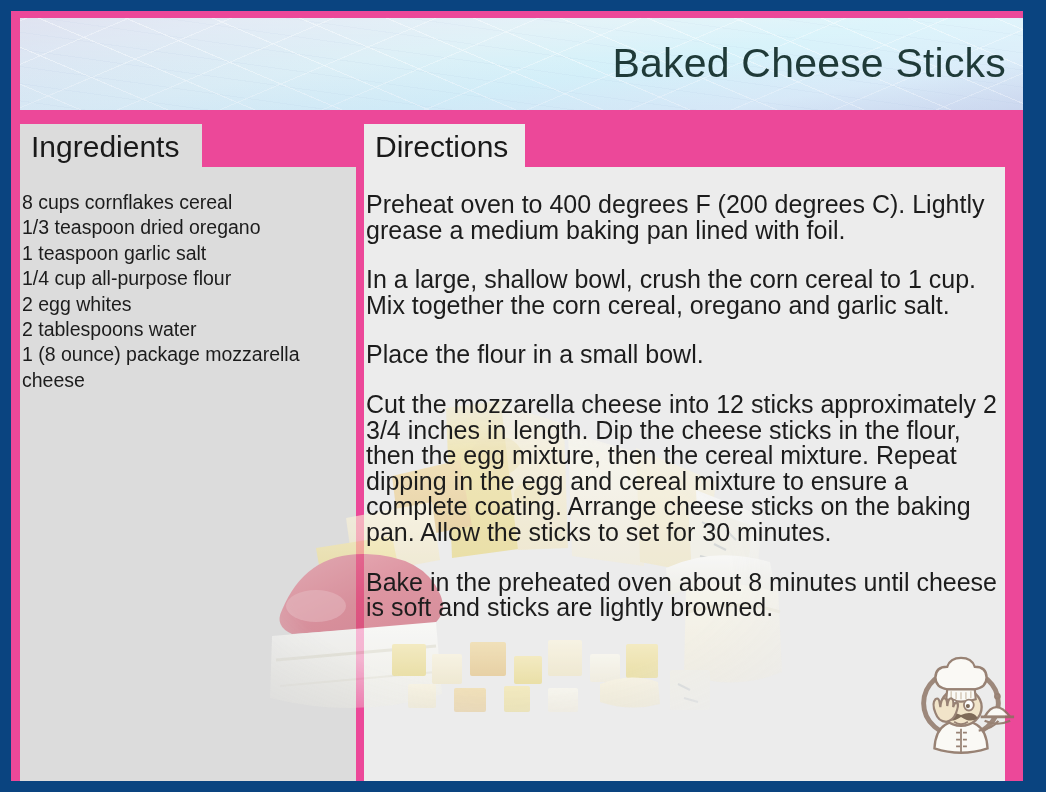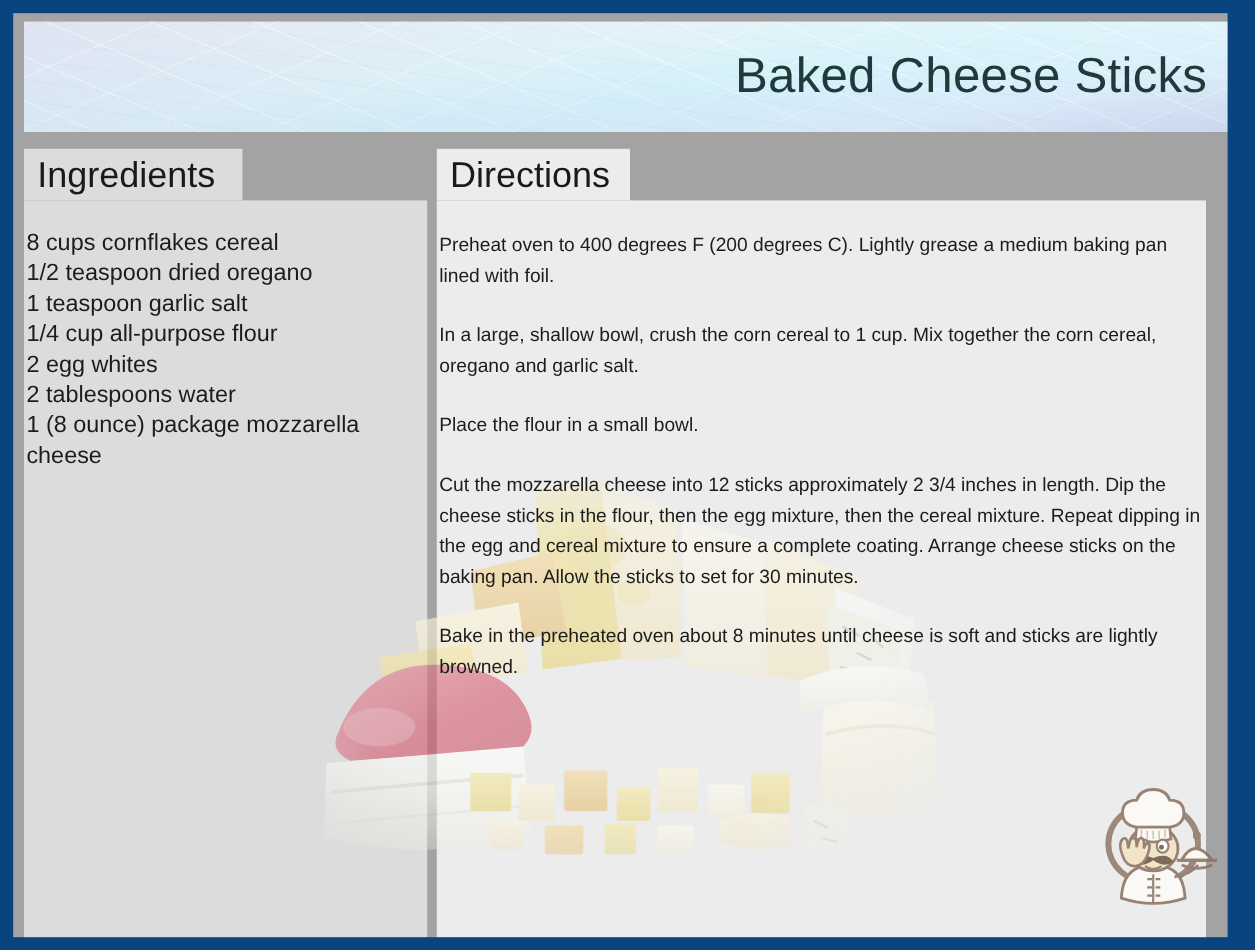--- a/index.html
+++ b/index.html
@@ -8,21 +8,21 @@
     background: #ffffff;
   }
   body {
     font-family: "Liberation Sans", sans-serif;
   }
   #slide {
     position: relative;
     width: 1046px;
     height: 792px;
     overflow: hidden;
-    background: #a3a3a3;
+    background: #ec4899;
     box-sizing: border-box;
   }
   
   .frame-edge {
     position: absolute;
     background: #0a4480;
     z-index: 40;
   }
   .frame-top    { left: 0;  top: 0;    width: 1046px; height: 11px; }
   .frame-bottom { left: 0;  bottom: 0; width: 1046px; height: 11px; }
@@ -122,21 +122,21 @@
     color: #1c1c1c;
   }
   .ing-list div { white-space: normal; }
 
   .dir-body {
     position: absolute;
     left: 366px;
     top: 192px;
     width: 644px;
     z-index: 20;
-    font-size: 16px;
+    font-size: 25px;
     line-height: 25.6px;
     color: #1c1c1c;
   }
   .dir-body p {
     margin: 0 0 24px 0;
   }
   .dir-body p:last-child { margin-bottom: 0; }
 
   
   .chef-logo {
@@ -258,21 +258,21 @@
 
       <rect x="474" y="272" width="40" height="40" rx="2" fill="#f2f0e4"></rect>
       <path d="M482 286 l12 6 M488 300 l14 4" stroke="#9aa6b0" stroke-width="2" opacity=".55" fill="none"></path>
 
       <path d="M404 286 q30 -12 58 -2 l2 22 q-30 8 -60 -2 Z" fill="url(#chPale)"></path>
     </g>
   </svg>
 
   <div class="ing-list">
     <div>8 cups cornflakes cereal</div>
-    <div>1/2 teaspoon dried oregano</div>
+    <div>1/3 teaspoon dried oregano</div>
     <div>1 teaspoon garlic salt</div>
     <div>1/4 cup all-purpose flour</div>
     <div>2 egg whites</div>
     <div>2 tablespoons water</div>
     <div>1 (8 ounce) package mozzarella cheese</div>
   </div>
 
   <div class="dir-body">
     <p>Preheat oven to 400 degrees F (200 degrees C). Lightly grease a medium baking pan lined with foil.</p>
     <p>In a large, shallow bowl, crush the corn cereal to 1 cup. Mix together the corn cereal, oregano and garlic salt.</p>

